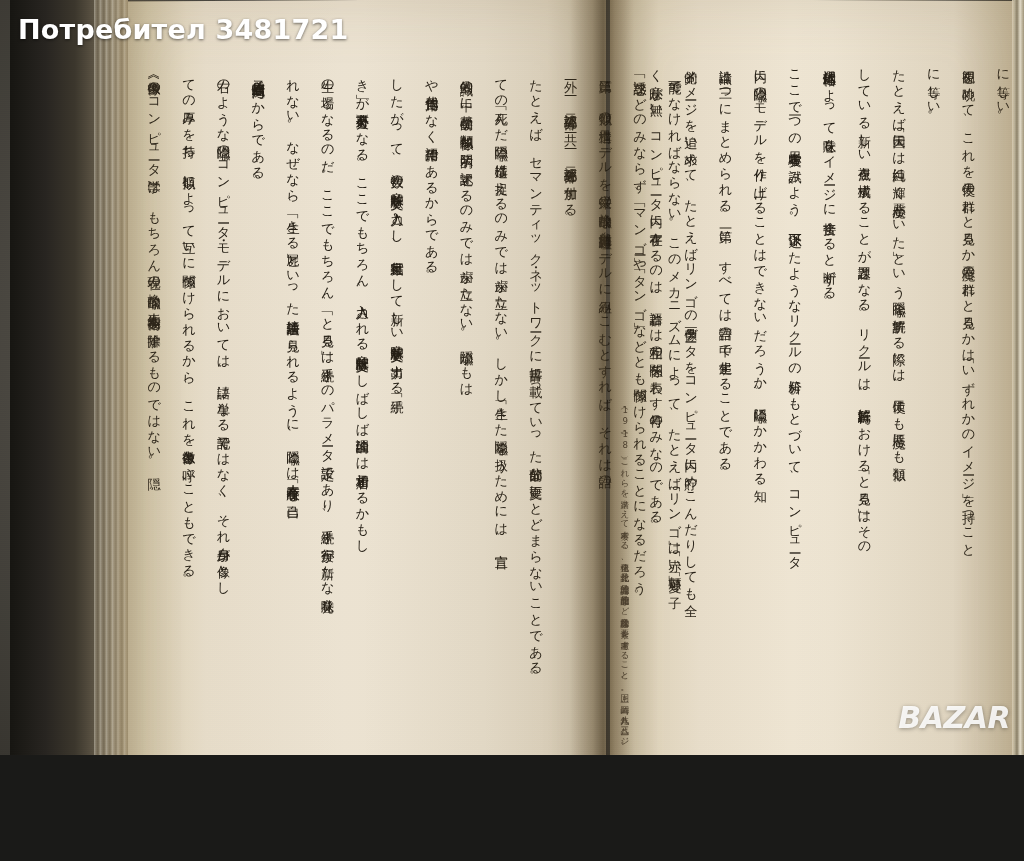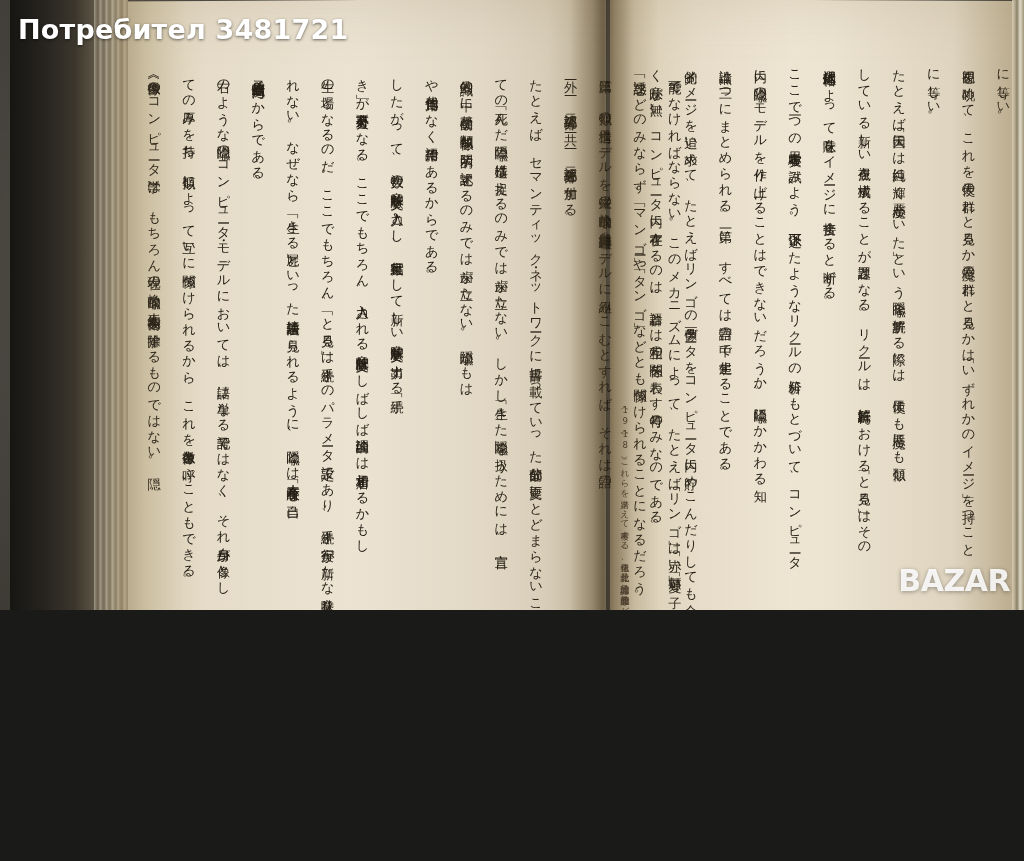--- a/index.html
+++ b/index.html
@@ -10,21 +10,21 @@
   body {
     width: 1024px;
     height: 861px;
     overflow: hidden;
     font-family: "DejaVu Sans", "Liberation Sans", sans-serif;
   }
 
   #photo {
     position: relative;
     width: 1024px;
-    height: 610px;
+    height: 755px;
     background: #3a3733;
     overflow: hidden;
   }
 
   
   .backdrop {
     position: absolute;
     inset: 0;
     background:
       radial-gradient(ellipse 900px 700px at 50% 45%, #6e6a60 0%, #4a4740 55%, #2b2924 100%);
@@ -213,23 +213,24 @@
     font-weight: 700;
     color: #ffffff;
     text-shadow: 0 1px 3px rgba(0,0,0,0.55);
     letter-spacing: 0.2px;
   }
 
   
   .watermark-logo {
     position: absolute;
     right: 14px;
-    bottom: 12px;
+    bottom: 20px;
     font-size: 30px;
     font-weight: 700;
+    font-style: italic;
     color: rgba(255,255,255,0.88);
     text-shadow: 0 1px 4px rgba(0,0,0,0.35);
     letter-spacing: -0.5px;
     display: flex;
     align-items: center;
   }
 
   
   .grain {
     position: absolute; inset: 0;

